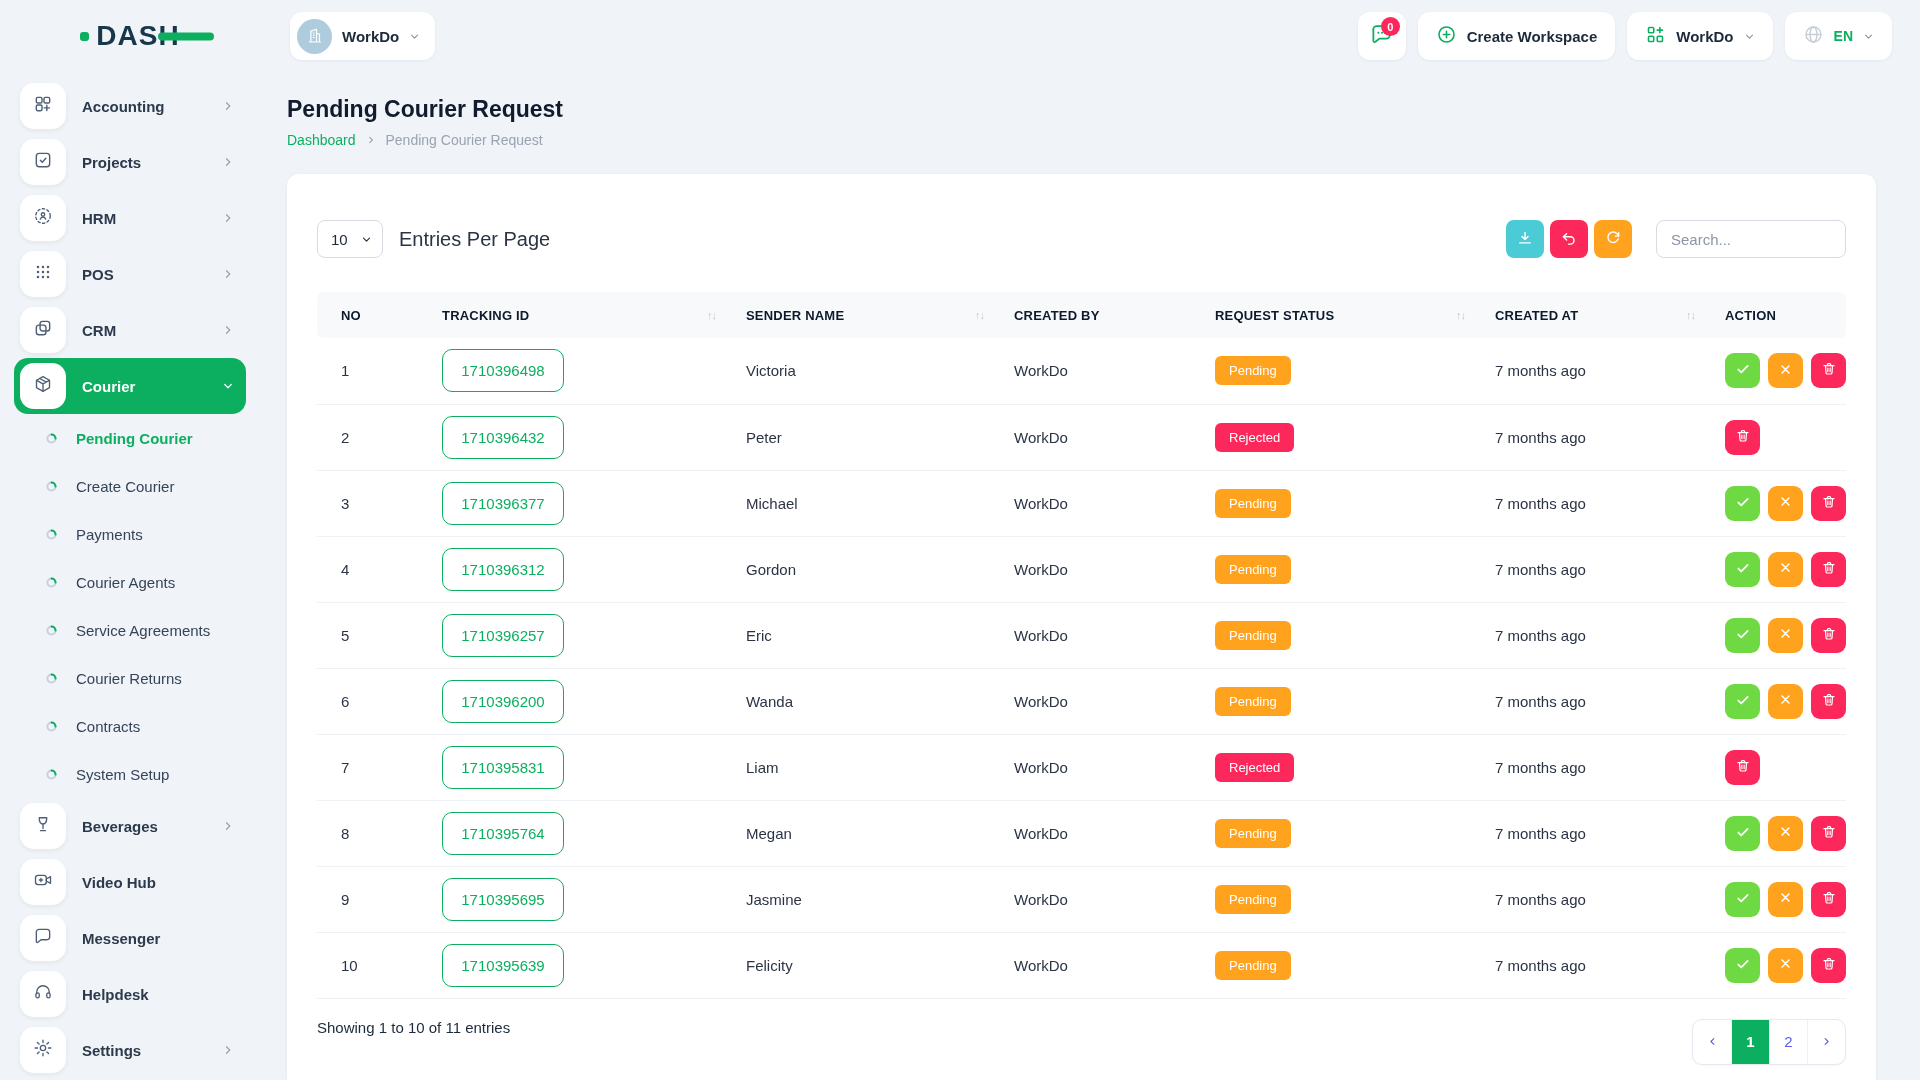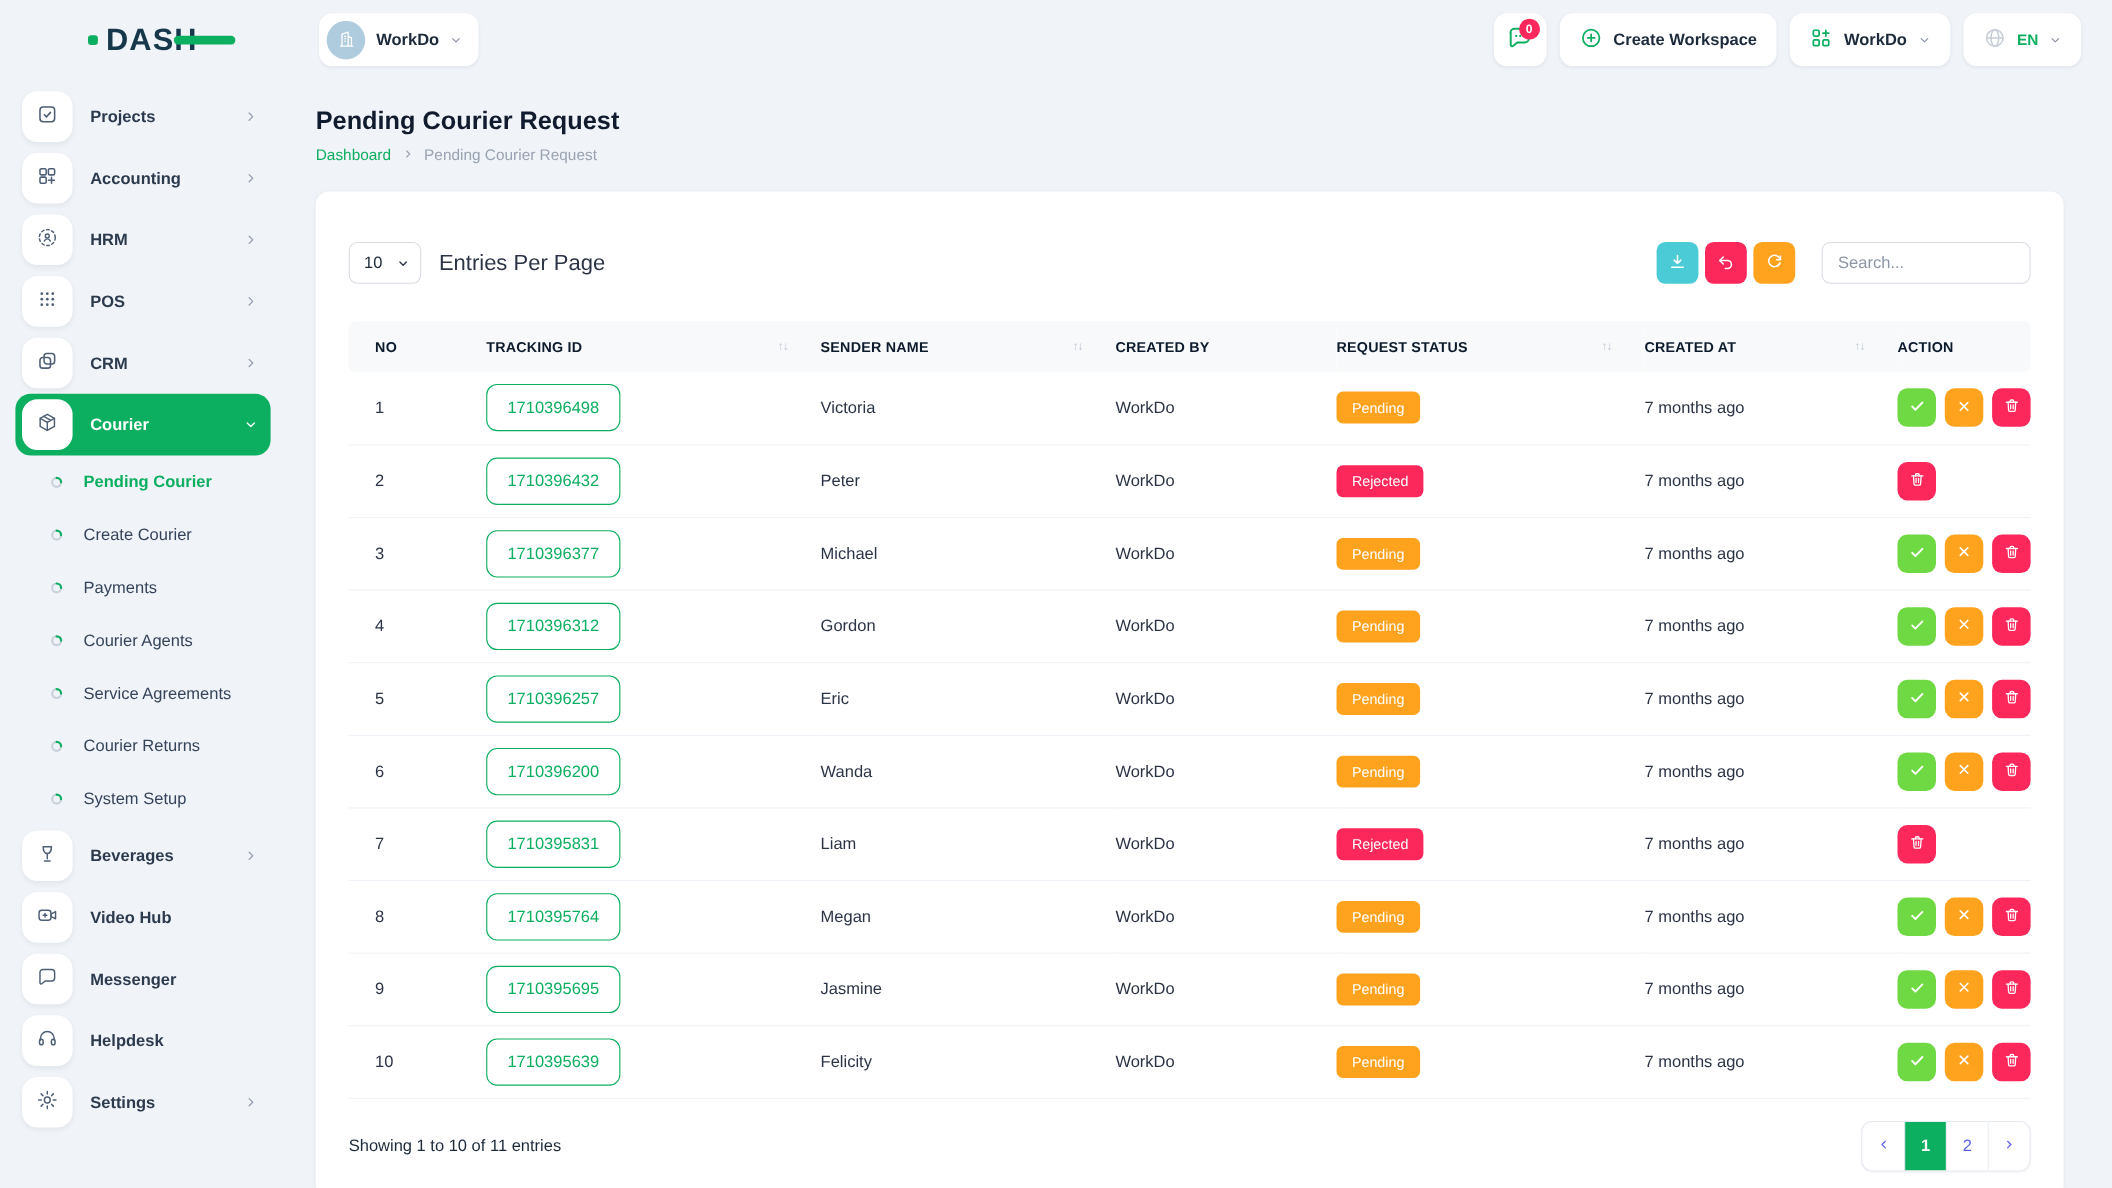--- a/index.html
+++ b/index.html
@@ -74,21 +74,21 @@
   .dt tbody td:first-child { padding-left:24px; }
   .tracking { display:inline-block; width:122px; padding:12px 0; text-align:center; border:1px solid var(--green,#0CAF60); color:var(--green,#0CAF60); border-radius:10px; font-size:15px; background:#fff; }
   .badge { display:inline-block; padding:7px 14px; border-radius:6px; color:#fff; font-size:13px; font-weight:500; }
   .actions { display:flex; gap:8px; }
   .abtn { width:35px; height:35px; border-radius:9px; display:flex; align-items:center; justify-content:center; color:#fff; }
   .abtn.approve { background:var(--lime,#6FD943); }
   .abtn.reject  { background:var(--orange,#FFA21D); }
   .abtn.delete  { background:var(--pink,#FC275A); }
 
   
-  .tfoot { margin-top:20px; display:flex; align-items:center; justify-content:space-between; }
+  .tfoot { margin-top:20px; display:flex; align-items:flex-start; justify-content:space-between; }
   .summary { font-size:15px; color:#1C2A3A; }
   .pager { display:flex; background:#fff; border:1px solid #E6E9EF; border-radius:10px; overflow:hidden; box-shadow:0 1px 2px rgba(23,43,77,.04); }
   .pg, .pg-nav { width:38px; height:44px; display:flex; align-items:center; justify-content:center; font-size:15px; color:var(--indigo,#5A61E8); border-left:1px solid #ECEFF3; }
   .pager > :first-child { border-left:none; }
   .pg.active { background:var(--green,#0CAF60); color:#fff; font-weight:600; }
 </style>
 </head>
 <body>
 
 <header class="topbar">
@@ -171,42 +171,42 @@
             <path d="M5.5 9l6.5 6.5L18.5 9" fill="none" stroke="currentColor" stroke-width="2.4" stroke-linecap="round" stroke-linejoin="round"></path>
           </svg>
       </span>
     </button>
   </div>
 </header>
 
 <nav class="sidebar">
     <div class="side-item">
     <span class="tile">
-        <span class="ticon"><svg width="20" height="20" viewBox="0 0 24 24">
-            <rect x="4" y="4" width="16" height="16" rx="3.5" fill="none" stroke="currentColor" stroke-width="1.7"></rect>
-            <path d="M8.8 12.4l2.3 2.3 4.4-4.9" fill="none" stroke="currentColor" stroke-width="1.7" stroke-linecap="round" stroke-linejoin="round"></path>
-          </svg></span>
-      </span>
-    <span class="slabel">Projects</span>
-    <span class="schev">
-        <svg width="12" height="12" viewBox="0 0 24 24">
-          <path d="M9 5.5l6.5 6.5L9 18.5" fill="none" stroke="currentColor" stroke-width="2.4" stroke-linecap="round" stroke-linejoin="round"></path>
-        </svg>
-      </span>
-  </div>
-    <div class="side-item">
-    <span class="tile">
         <span class="ticon"><svg width="20" height="20" viewBox="0 0 24 24" fill="none" stroke="currentColor" stroke-width="1.7" stroke-linecap="round">
             <rect x="4" y="4" width="6.8" height="6.8" rx="1.6"></rect>
             <rect x="13.2" y="4" width="6.8" height="6.8" rx="1.6"></rect>
             <rect x="4" y="13.2" width="6.8" height="6.8" rx="1.6"></rect>
             <path d="M16.6 13.4v6.4M13.4 16.6h6.4"></path>
           </svg></span>
       </span>
     <span class="slabel">Accounting</span>
+    <span class="schev">
+        <svg width="12" height="12" viewBox="0 0 24 24">
+          <path d="M9 5.5l6.5 6.5L9 18.5" fill="none" stroke="currentColor" stroke-width="2.4" stroke-linecap="round" stroke-linejoin="round"></path>
+        </svg>
+      </span>
+  </div>
+    <div class="side-item">
+    <span class="tile">
+        <span class="ticon"><svg width="20" height="20" viewBox="0 0 24 24">
+            <rect x="4" y="4" width="16" height="16" rx="3.5" fill="none" stroke="currentColor" stroke-width="1.7"></rect>
+            <path d="M8.8 12.4l2.3 2.3 4.4-4.9" fill="none" stroke="currentColor" stroke-width="1.7" stroke-linecap="round" stroke-linejoin="round"></path>
+          </svg></span>
+      </span>
+    <span class="slabel">Projects</span>
     <span class="schev">
         <svg width="12" height="12" viewBox="0 0 24 24">
           <path d="M9 5.5l6.5 6.5L9 18.5" fill="none" stroke="currentColor" stroke-width="2.4" stroke-linecap="round" stroke-linejoin="round"></path>
         </svg>
       </span>
   </div>
     <div class="side-item">
     <span class="tile">
         <span class="ticon"><svg width="20" height="20" viewBox="0 0 24 24" fill="none" stroke="currentColor" stroke-width="1.6" stroke-linecap="round">
             <circle cx="12" cy="12" r="8.7" stroke-dasharray="2.8 2.9"></circle>
@@ -317,20 +317,29 @@
     <span class="sublabel">Service Agreements</span>
   </div>
       <div class="side-sub">
     <span class="bullet">
       <svg width="11" height="11" viewBox="0 0 12 12">
             <circle cx="6" cy="6" r="4.4" fill="none" stroke="#C9D2DC" stroke-width="2.2"></circle>
             <path d="M6 1.6A4.4 4.4 0 0 1 10.4 6" fill="none" stroke="#0CAF60" stroke-width="2.2" stroke-linecap="round"></path>
           </svg>
     </span>
     <span class="sublabel">Courier Returns</span>
+  </div>
+      <div class="side-sub">
+    <span class="bullet">
+      <svg width="11" height="11" viewBox="0 0 12 12">
+            <circle cx="6" cy="6" r="4.4" fill="none" stroke="#C9D2DC" stroke-width="2.2"></circle>
+            <path d="M6 1.6A4.4 4.4 0 0 1 10.4 6" fill="none" stroke="#0CAF60" stroke-width="2.2" stroke-linecap="round"></path>
+          </svg>
+    </span>
+    <span class="sublabel">Contracts</span>
   </div>
       <div class="side-sub">
     <span class="bullet">
       <svg width="11" height="11" viewBox="0 0 12 12">
             <circle cx="6" cy="6" r="4.4" fill="none" stroke="#C9D2DC" stroke-width="2.2"></circle>
             <path d="M6 1.6A4.4 4.4 0 0 1 10.4 6" fill="none" stroke="#0CAF60" stroke-width="2.2" stroke-linecap="round"></path>
           </svg>
     </span>
     <span class="sublabel">System Setup</span>
   </div>

